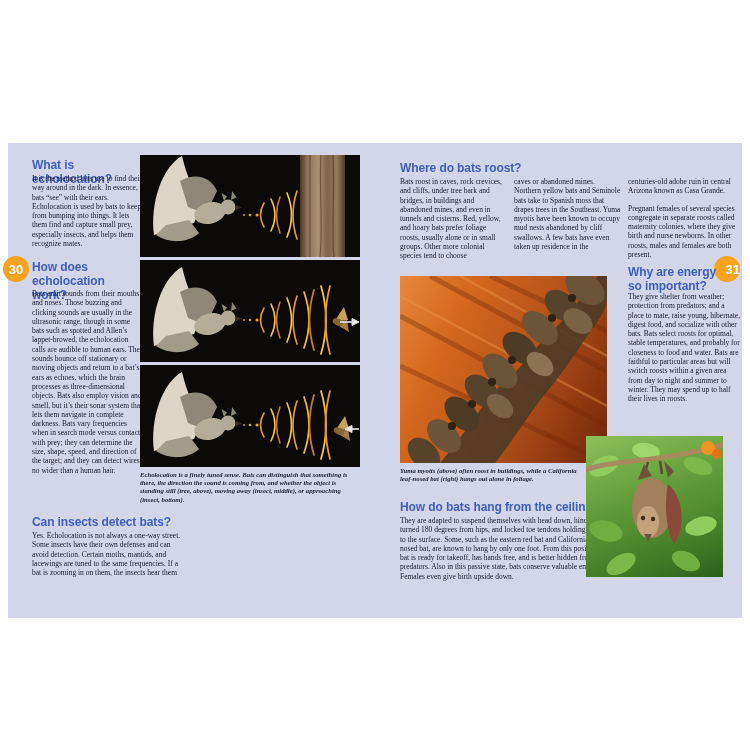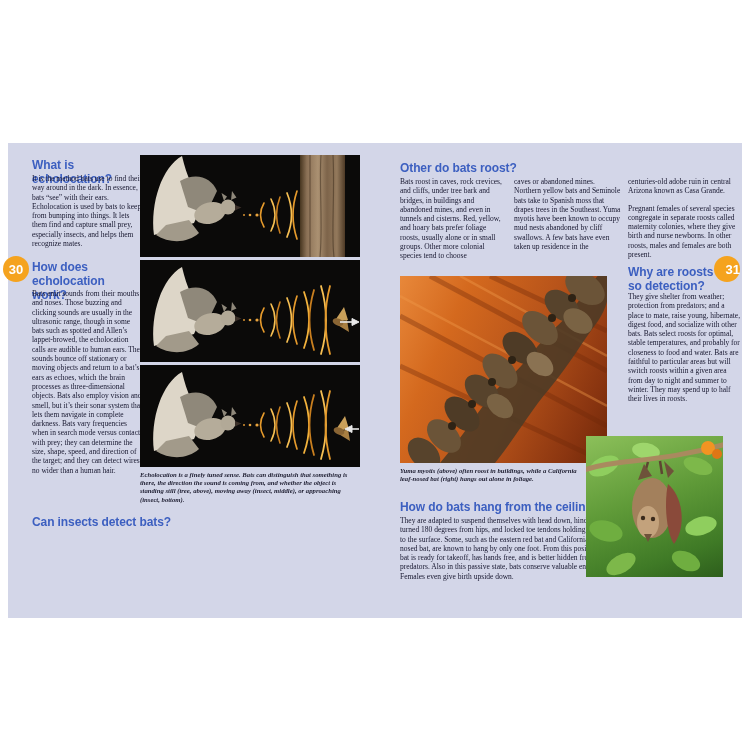--- a/index.html
+++ b/index.html
@@ -76,20 +76,21 @@
       <span>30</span>
     </div>
 
     <div class="heading" style="left:24px;top:16px;width:110px;">What is echolocation?</div>
     <div class="body" style="left:24px;top:31px;width:112px;">It is the method bats use to find their way around in the dark. In essence, bats “see” with their ears. Echolocation is used by bats to keep from bumping into things. It lets them find and capture small prey, especially insects, and helps them recognize mates.</div>
 
     <div class="heading" style="left:24px;top:118px;width:92px;">How does echolocation work?</div>
     <div class="body" style="left:24px;top:146px;width:112px;">Bats emit sounds from their mouths and noses. Those buzzing and clicking sounds are usually in the ultrasonic range, though in some bats such as spotted and Allen’s lappet-browed, the echolocation calls are audible to human ears. The sounds bounce off stationary or moving objects and return to a bat’s ears as echoes, which the brain processes as three-dimensional objects. Bats also employ vision and smell, but it’s their sonar system that lets them navigate in complete darkness. Bats vary frequencies when in search mode versus contact with prey; they can determine the size, shape, speed, and direction of the target; and they can detect wires no wider than a human hair.</div>
 
     <div class="heading" style="left:24px;top:373px;width:160px;">Can insects detect bats?</div>
+    <div class="body" style="left:24px;top:388px;width:153px;">Yes. Echolocation is not always a one-way street. Some insects have their own defenses and can avoid detection. Certain moths, mantids, and lacewings are tuned to the same frequencies. If a bat is zooming in on them, the insects hear them</div>
 
     <figure class="diagram">
       <svg class="panel" viewBox="0 0 220 102">
         <rect width="220" height="102" fill="#0b0a09"></rect>
         <use href="#bat-shape" transform="translate(0,-4)"></use>
         <use href="#sound-waves"></use>
         <g>
           <rect x="160" y="0" width="45" height="102" fill="url(#bark)"></rect>
           <path d="M170,0 V102 M181,0 C179,30 183,70 180,102 M193,0 C195,40 191,80 194,102" stroke="#3f2f1f" stroke-width="1.2" opacity="0.55" fill="none"></path>
         </g>
@@ -114,29 +115,29 @@
           <polygon points="212,60.5 205,64 212,67.5"></polygon>
         </g>
       </svg>
     </figure>
     <div class="caption" style="left:132px;top:328px;width:219px;">Echolocation is a finely tuned sense. Bats can distinguish that something is there, the direction the sound is coming from, and whether the object is standing still (tree, above), moving away (insect, middle), or approaching (insect, bottom).</div>
 
     <div class="badge" style="left:706px;top:113px;justify-content:flex-end;">
       <span>31</span>
     </div>
 
-    <div class="heading" style="left:392px;top:19px;width:140px;">Other do bats roost?</div>
+    <div class="heading" style="left:392px;top:19px;width:140px;">Where do bats roost?</div>
     <div class="body" style="left:506px;top:34px;width:107px;">caves or abandoned mines. Northern yellow bats and Seminole bats take to Spanish moss that drapes trees in the Southeast. Yuma myotis have been known to occupy mud nests abandoned by cliff swallows. A few bats have even taken up residence in the</div>
     <div class="body" style="left:392px;top:34px;width:107px;">Bats roost in caves, rock crevices, and cliffs, under tree bark and bridges, in buildings and abandoned mines, and even in tunnels and cisterns. Red, yellow, and hoary bats prefer foliage roosts, usually alone or in small groups. Other more colonial species tend to choose</div>
     <div style="position:absolute;left:620px;top:34px;width:112px;">
       <div class="body" style="position:static;">centuries-old adobe ruin in central Arizona known as Casa Grande.</div>
       <div class="body p2" style="position:static;">Pregnant females of several species congregate in separate roosts called maternity colonies, where they give birth and nurse newborns. In other roosts, males and females are both present.</div>
     </div>
 
-    <div class="heading" style="left:620px;top:123px;width:92px;">Why are roosts so detection?</div>
+    <div class="heading" style="left:620px;top:123px;width:92px;">Why are energy so important?</div>
     <div class="body" style="left:620px;top:149px;width:114px;">They give shelter from weather; protection from predators; and a place to mate, raise young, hibernate, digest food, and socialize with other bats. Bats select roosts for optimal, stable temperatures, and probably for closeness to food and water. Bats are faithful to particular areas but will switch roosts within a given area from day to night and summer to winter. They may spend up to half their lives in roosts.</div>
 
     <figure class="photo" id="bats-photo">
       <svg viewBox="0 0 207 187" width="207" height="187">
         <path d="M0,40 L207,150 M0,90 L207,187 M30,0 L207,95 M90,0 L207,55" stroke="#6e2708" stroke-width="5" opacity="0.35"></path>
         <path d="M0,20 L207,130 M60,0 L207,80" stroke="#f09a4a" stroke-width="2.5" opacity="0.4"></path>
         <path d="M205,-8 C185,12 175,35 155,52 C135,70 125,90 100,110 C80,130 70,152 40,187 L95,187 C118,158 128,138 150,112 C170,88 182,66 198,45 C210,28 212,5 205,-8 Z" fill="#4e3b26" opacity="0.9"></path>
         <g>
           <ellipse cx="185" cy="12" rx="22" ry="14" fill="#6b5438" transform="rotate(35 185 12)"></ellipse>
           <ellipse cx="162" cy="30" rx="20" ry="13" fill="#57432c" transform="rotate(40 162 30)"></ellipse>

